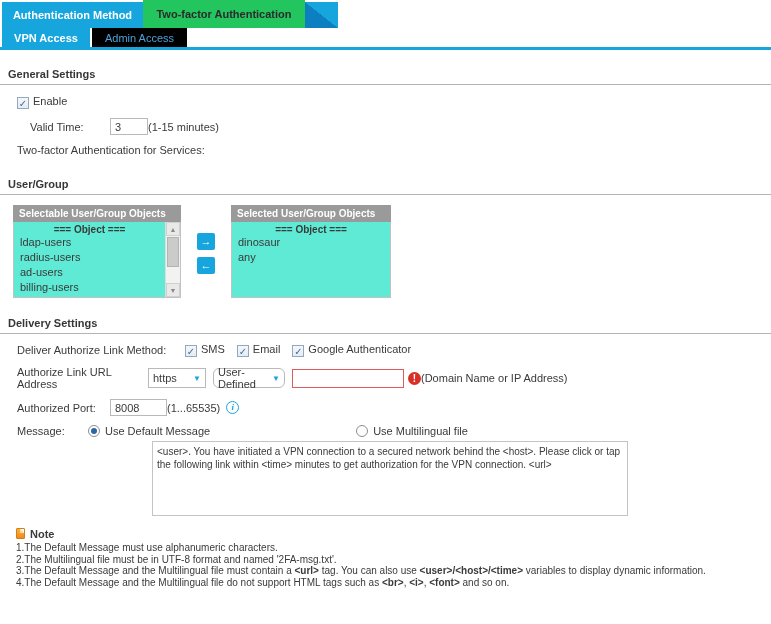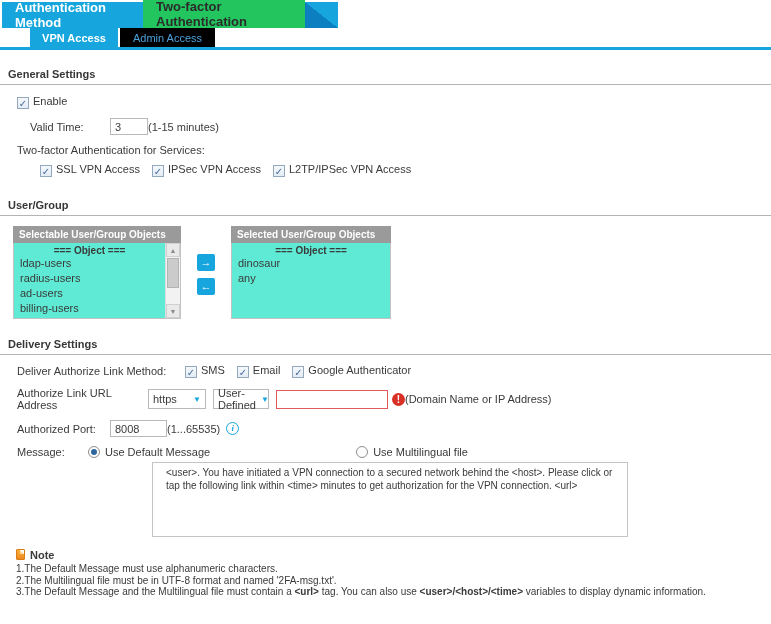--- a/index.html
+++ b/index.html
@@ -5,27 +5,27 @@
   * { box-sizing: border-box; margin: 0; padding: 0; }
   html,body { background:#fff; }
   body {
     width: 771px; height: 624px; overflow: hidden; position: relative;
     font-family: "Liberation Sans", "DejaVu Sans", sans-serif;
     color: #3a3a3a; font-size: 11px;
   }
   
   .tabbar { height: 28px; display: flex; align-items: flex-end; background: #fff; }
   .tab-main { height: 26px; display: flex; align-items: center; justify-content: center;
-              font-weight: bold; font-size: 13px; cursor: pointer; padding-left: 13px; }
+              font-weight: bold; font-size: 11px; cursor: pointer; }
   .tab-main.inactive { background: var(--accent); color: #fff; width: 141px; margin-left: 2px; }
   .tab-main.active { background: #22c55e; color: #2b2b2b; width: 162px; height: 28px; }
   .tab-wedge { width: 33px; height: 26px;
     background: linear-gradient(to top right, var(--accent-dark) 0 49.5%, var(--accent) 50%); }
   
-  .subtabbar { height: 22px; display: flex; align-items: stretch; border-bottom: 3px solid var(--accent); padding-left: 28px; }
+  .subtabbar { height: 22px; display: flex; align-items: stretch; border-bottom: 3px solid var(--accent); }
   .subtab { display: flex; align-items: center; justify-content: center; font-weight: bold;
             font-size: 11px; cursor: pointer; }
   .subtab.active { background: var(--accent); color: #fff; width: 88px; margin-left: 2px; }
   .subtab.idle { background: #000000; color: #4aa1d9; width: 95px; margin-left: 2px; font-weight: normal; }
   
   .section-title { font-weight: bold; color: #363636; padding: 6px 0 4px 8px;
                    border-bottom: 1px solid #b4b4b4; }
   .sec-general .section-title { margin-top: 12px; }
   
   .cb { display: inline-block; width: 12px; height: 12px; border: 1px solid #93a8bd;
@@ -80,25 +80,25 @@
   .move-btn { width: 18px; height: 17px; background: var(--accent); color: #fff; border: none;
               border-radius: 2px; font-size: 11px; line-height: 15px; cursor: pointer; font-weight: bold; }
   
   .d-row { margin: 9px 0 0 17px; display: flex; align-items: center; }
   .d-row .lbl { flex: none; }
   .w-method { width: 168px; }
   .w-url { width: 131px; }
   .w-port { width: 93px; }
   .w-msg { width: 71px; }
   .sel-proto { width: 58px; }
-  .sel-type { width: 56px; margin-left: 7px; }
+  .sel-type { width: 72px; margin-left: 7px; border-radius: 6px; }
   .url-input { width: 112px; border: 1px solid #e05c5c; margin-left: 7px; height: 19px; }
   .port-input { width: 57px; height: 17px; }
   .msgbox { margin: 4px 0 0 152px; width: 476px; height: 75px; border: 1px solid #c4c4c4;
-            padding: 3px 13px; font-size: 10px; line-height: 13px; color: #3a3a3a;
+            padding: 3px 4px; font-size: 10px; line-height: 13px; color: #3a3a3a;
             overflow: hidden; background: #fff; }
   .radio-item2 { margin-left: 146px; }
   
   .note { margin: 12px 0 0 16px; }
   .note-title { margin-left: 5px; font-weight: bold; }
   .note-icon { display: inline-block; width: 9px; height: 11px; vertical-align: -1px;
                background: linear-gradient(#f9b13c,#f08a1d); border: 1px solid #d87c14;
                border-radius: 1px; position: relative; }
   .note-icon::after { content: ""; position: absolute; right: 0; top: 0; border-style: solid;
                       border-width: 0 4px 4px 0; border-color: #fff #fff #fcd9a0 #fcd9a0; }
@@ -126,28 +126,20 @@
   <div class="row-enable">
     <span class="cb">✓</span><span>Enable</span>
   </div>
 
   <div class="row-validtime">
     <span class="lbl">Valid Time:</span><input class="tinput" value="3" style=""><span class="hint">(1-15 minutes)</span>
   </div>
 
   <div class="row-services-label">Two-factor Authentication for Services:</div>
 
-  <div class="row-services cb-group">
-
-      <span><span class="cb">✓</span><span>SSL VPN Access</span></span>
-
-      <span><span class="cb">✓</span><span>IPSec VPN Access</span></span>
-
-      <span><span class="cb">✓</span><span>L2TP/IPSec VPN Access</span></span>
-    </div>
 </div>
 
 <div>
   <div class="section-title" style="margin-top:16px">User/Group</div>
 
   <div class="dual-list">
     <div class="listbox">
       <div class="list-header">Selectable User/Group Objects</div>
       <div class="list-body scrollable">
         <div class="items">
@@ -247,14 +239,17 @@
   <div class="note-lines">
     <div class="note-line">
       
     <span>1.The Default Message must use alphanumeric characters.</span></div>
     <div class="note-line">
       
     <span>2.The Multilingual file must be in UTF-8 format and named '2FA-msg.txt'.</span></div>
     <div class="note-line">
       
     <span>3.The Default Message and the Multilingual file must contain a </span><span style="font-weight: 700;">&lt;url&gt;</span><span> tag. You can also use </span><span style="font-weight: 700;">&lt;user&gt;/&lt;host&gt;/&lt;time&gt;</span><span> variables to display dynamic information.</span></div>
+    <div class="note-line">
+      
+    <span>4.The Default Message and the Multilingual file do not support HTML tags such as </span><span style="font-weight: 700;">&lt;br&gt;</span><span>, </span><span style="font-weight: 700;">&lt;i&gt;</span><span>, </span><span style="font-weight: 700;">&lt;font&gt;</span><span> and so on.</span></div>
   </div>
 </div>
 
 </body></html>

